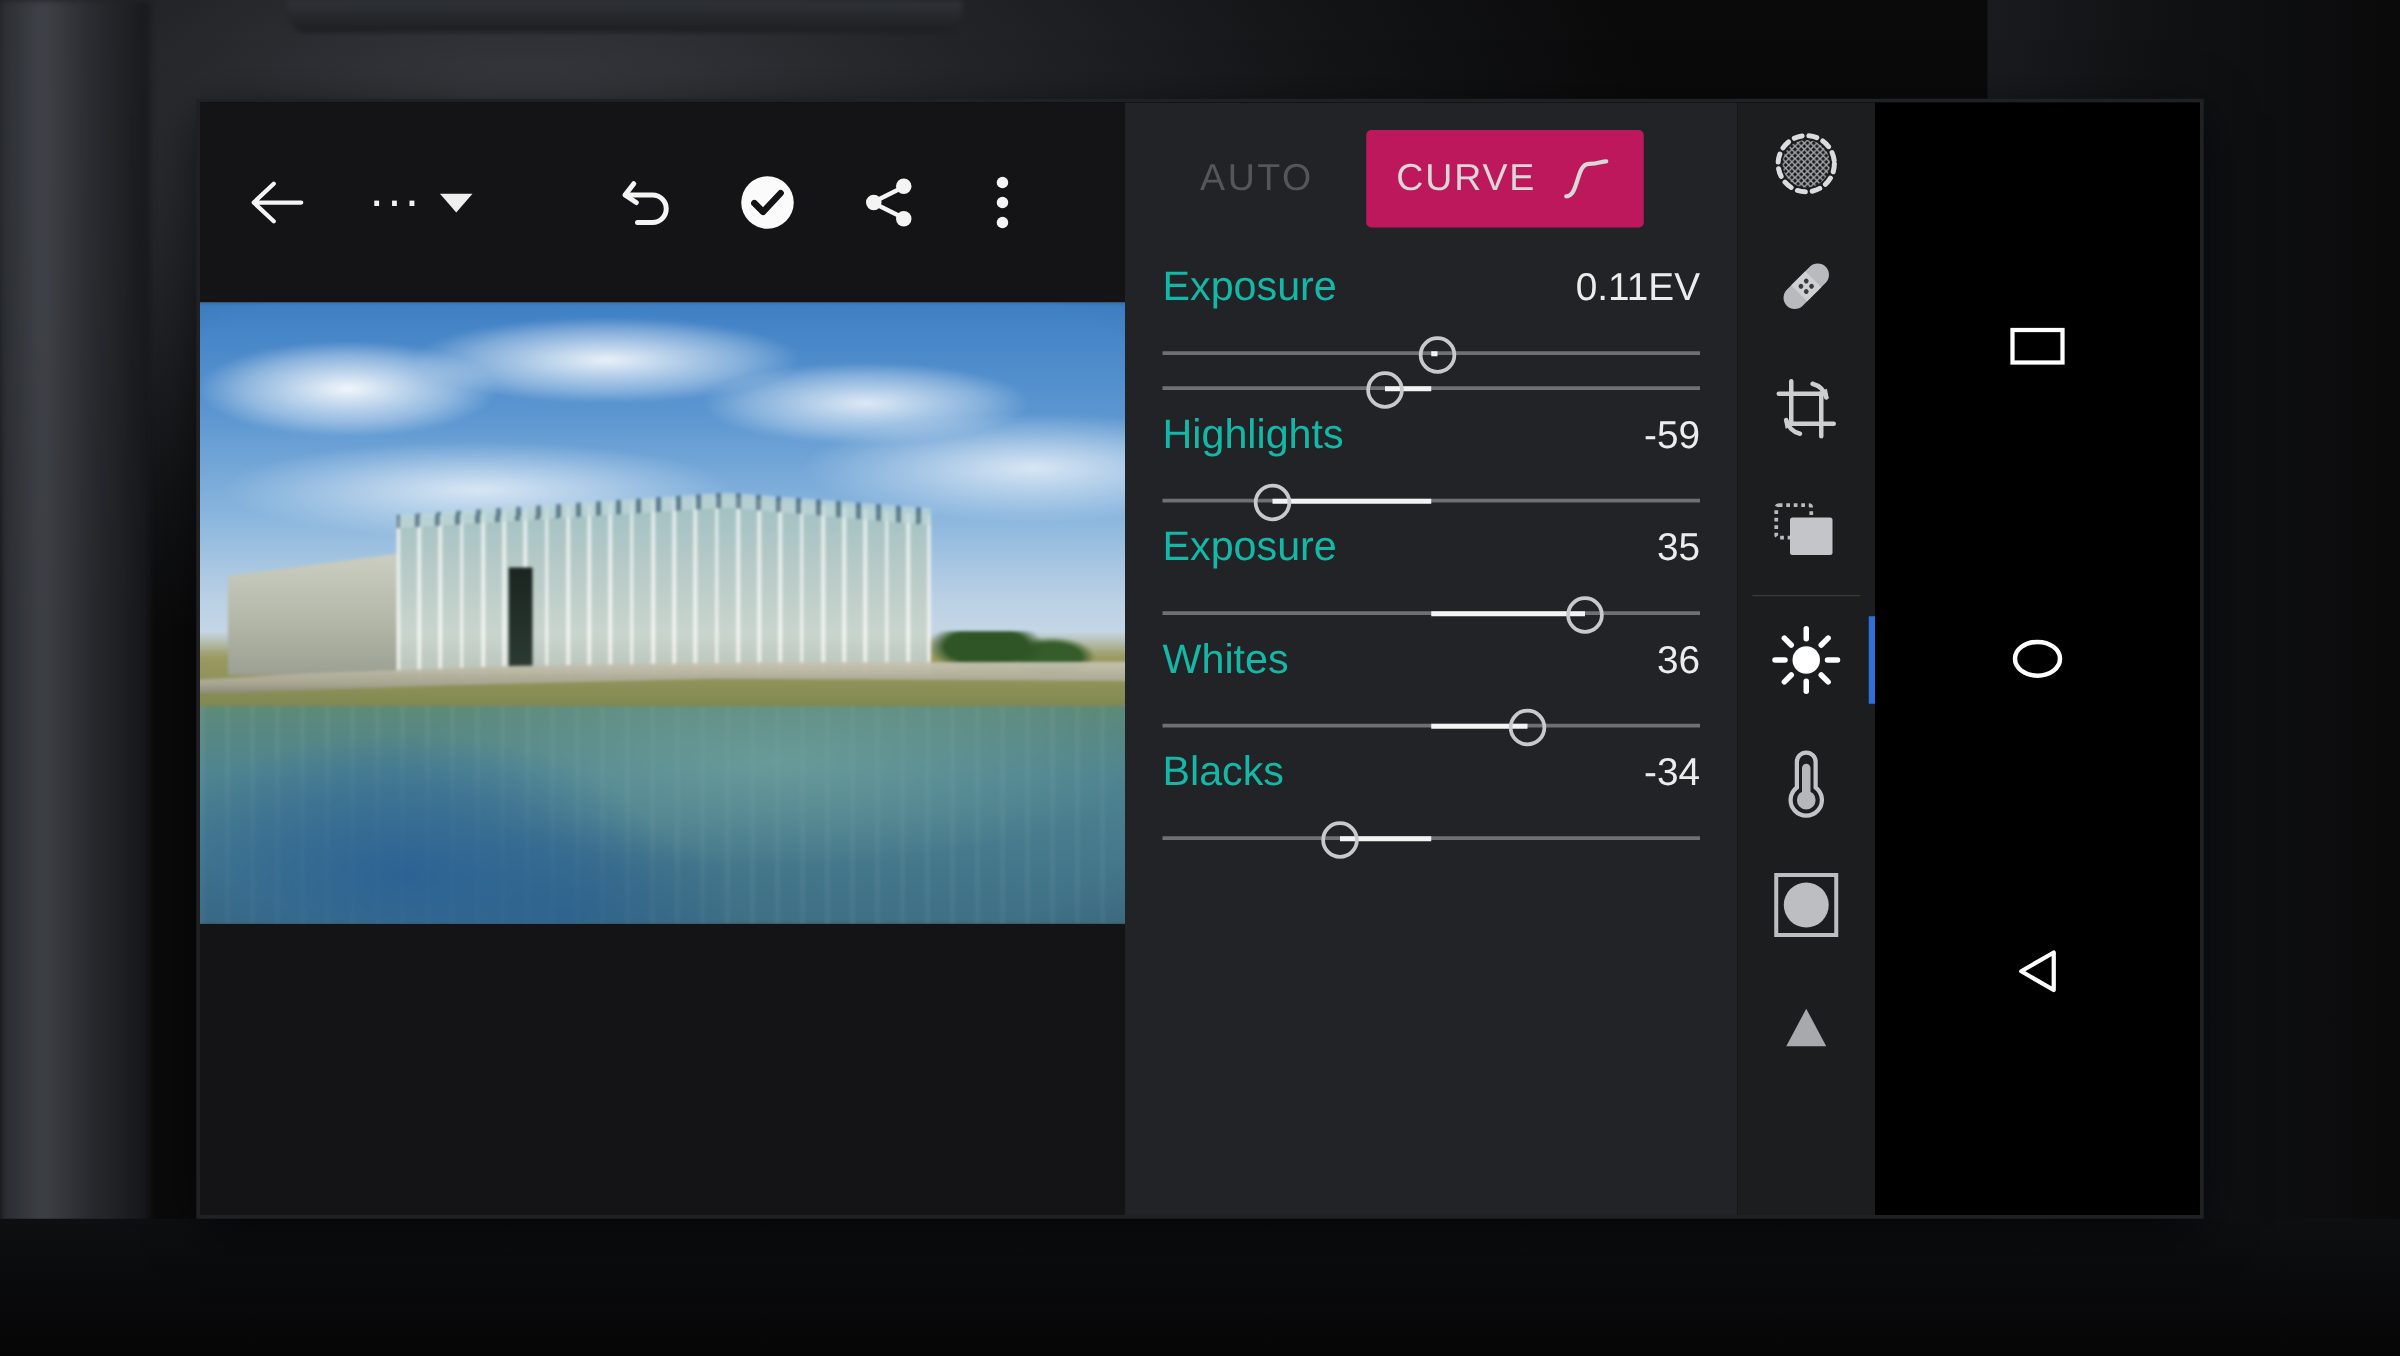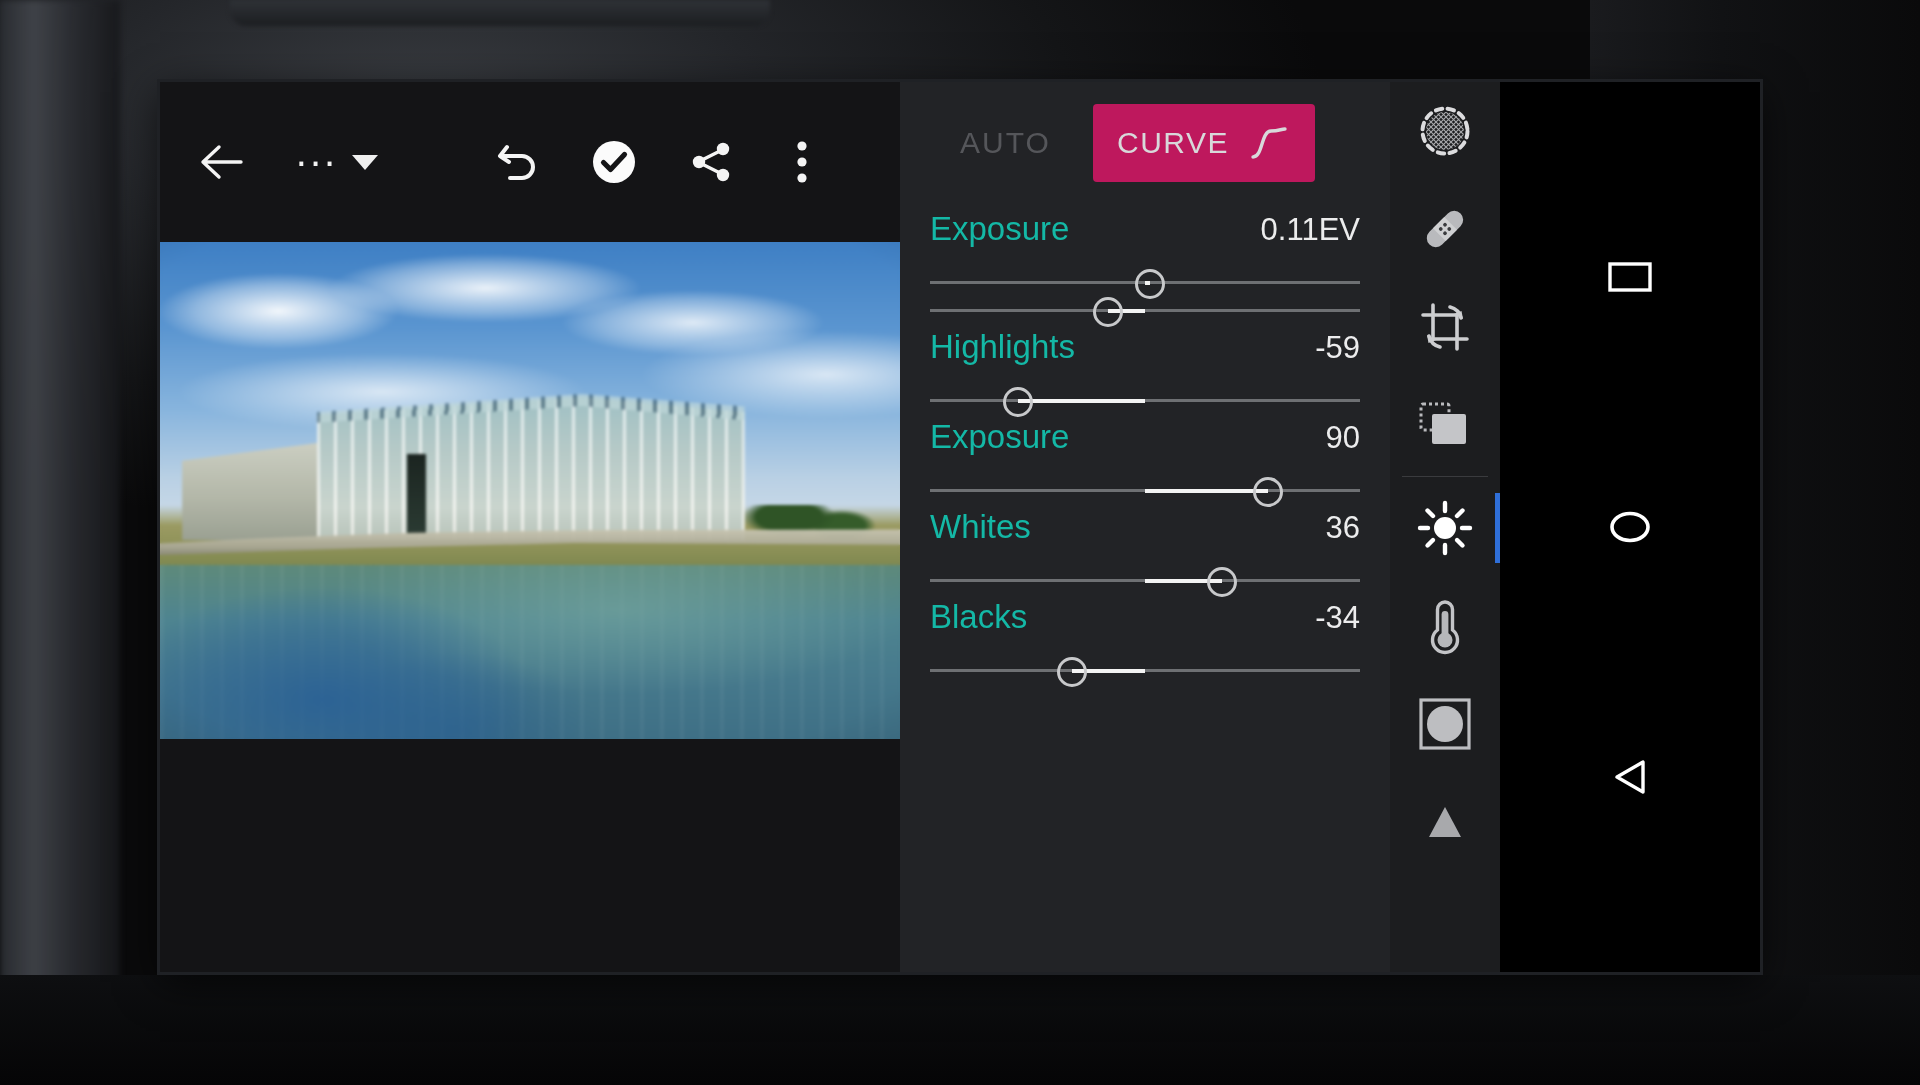--- a/index.html
+++ b/index.html
@@ -360,21 +360,21 @@
           </div>
           <div class="track">
             <div class="track-base"></div>
             <div class="track-fill" style="left: 20.5%; width: 29.5%;"></div>
             <div class="thumb" style="left: calc(20.5% - 15px);"></div>
           </div>
         </div>
         <div class="slider-row">
           <div class="slider-head">
             <span class="slider-name">Exposure</span>
-            <span class="slider-val">90</span>
+            <span class="slider-val">35</span>
           </div>
           <div class="track">
             <div class="track-base"></div>
             <div class="track-fill" style="left: 50%; width: 28.5%;"></div>
             <div class="thumb" style="left: calc(78.5% - 15px);"></div>
           </div>
         </div>
         <div class="slider-row">
           <div class="slider-head">
             <span class="slider-name">Whites</span>

